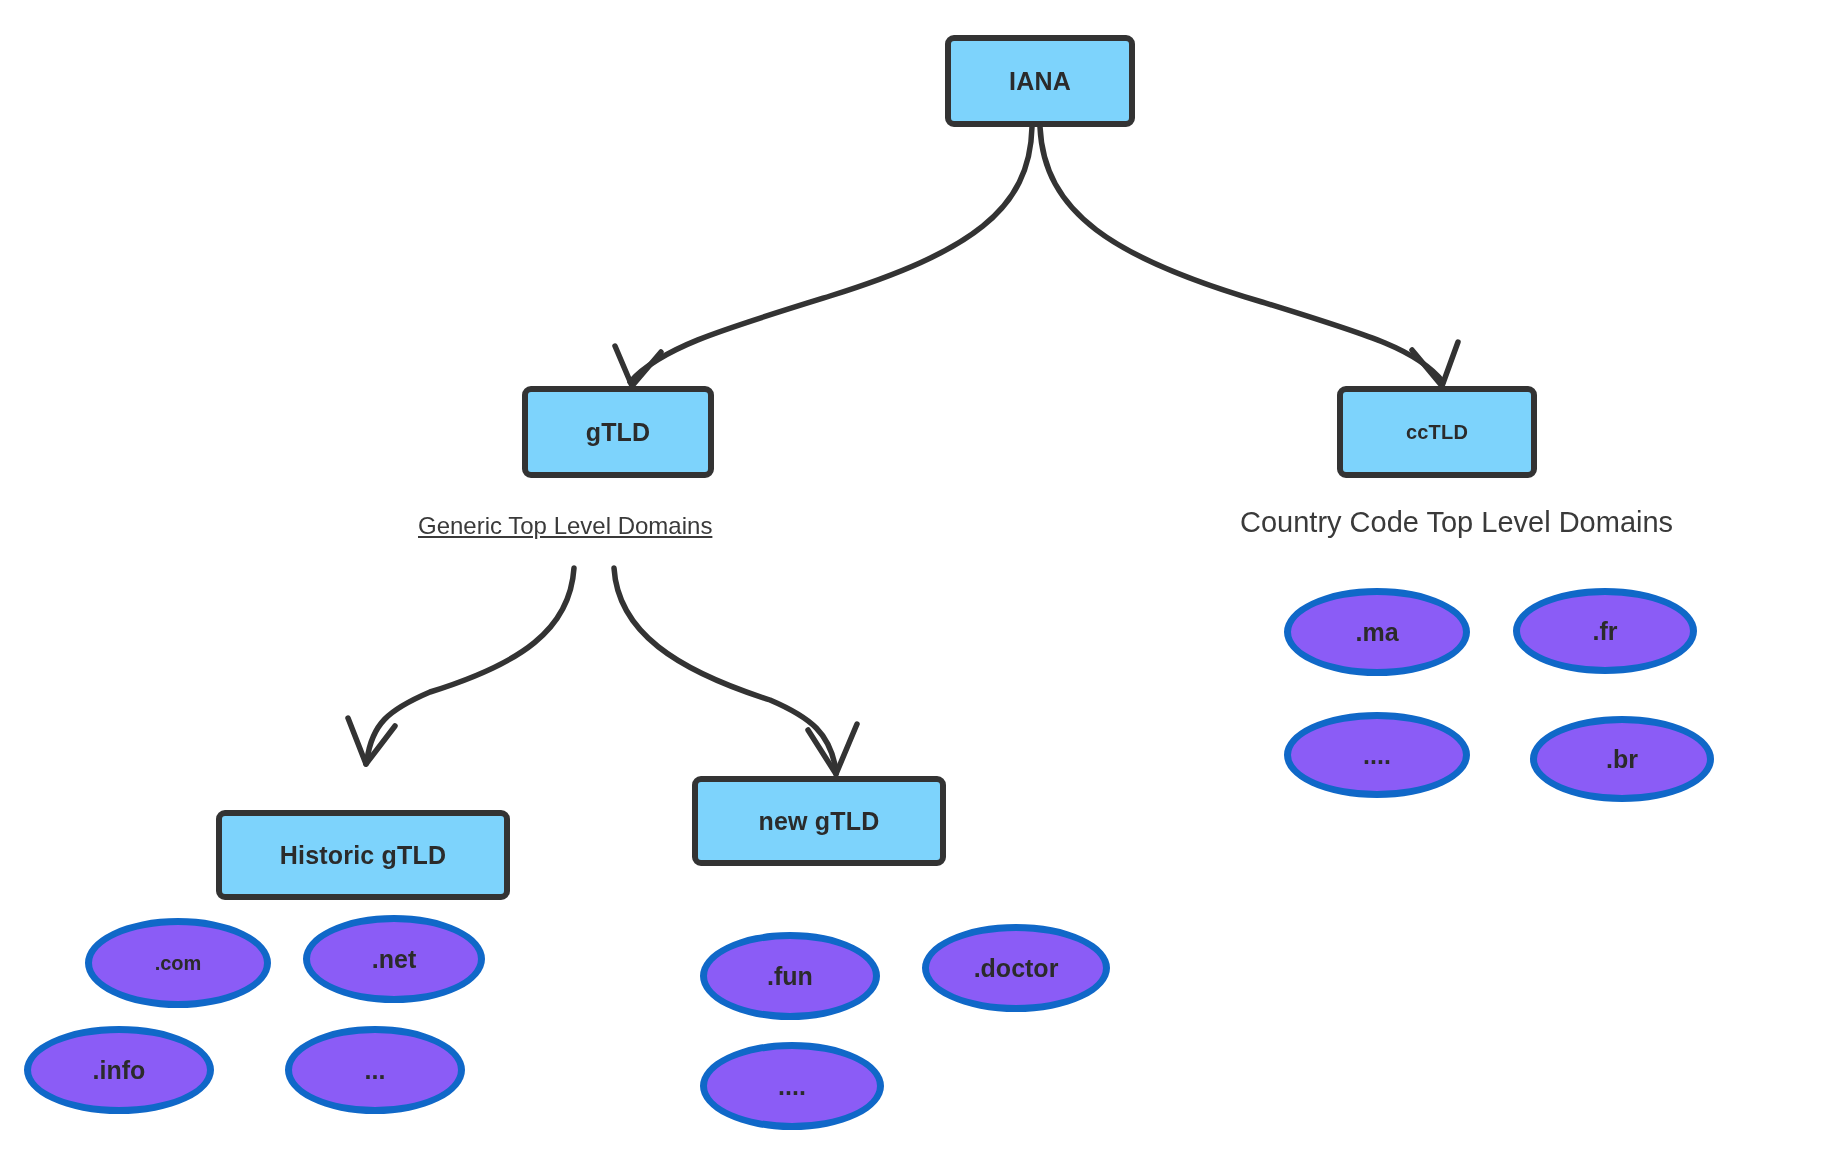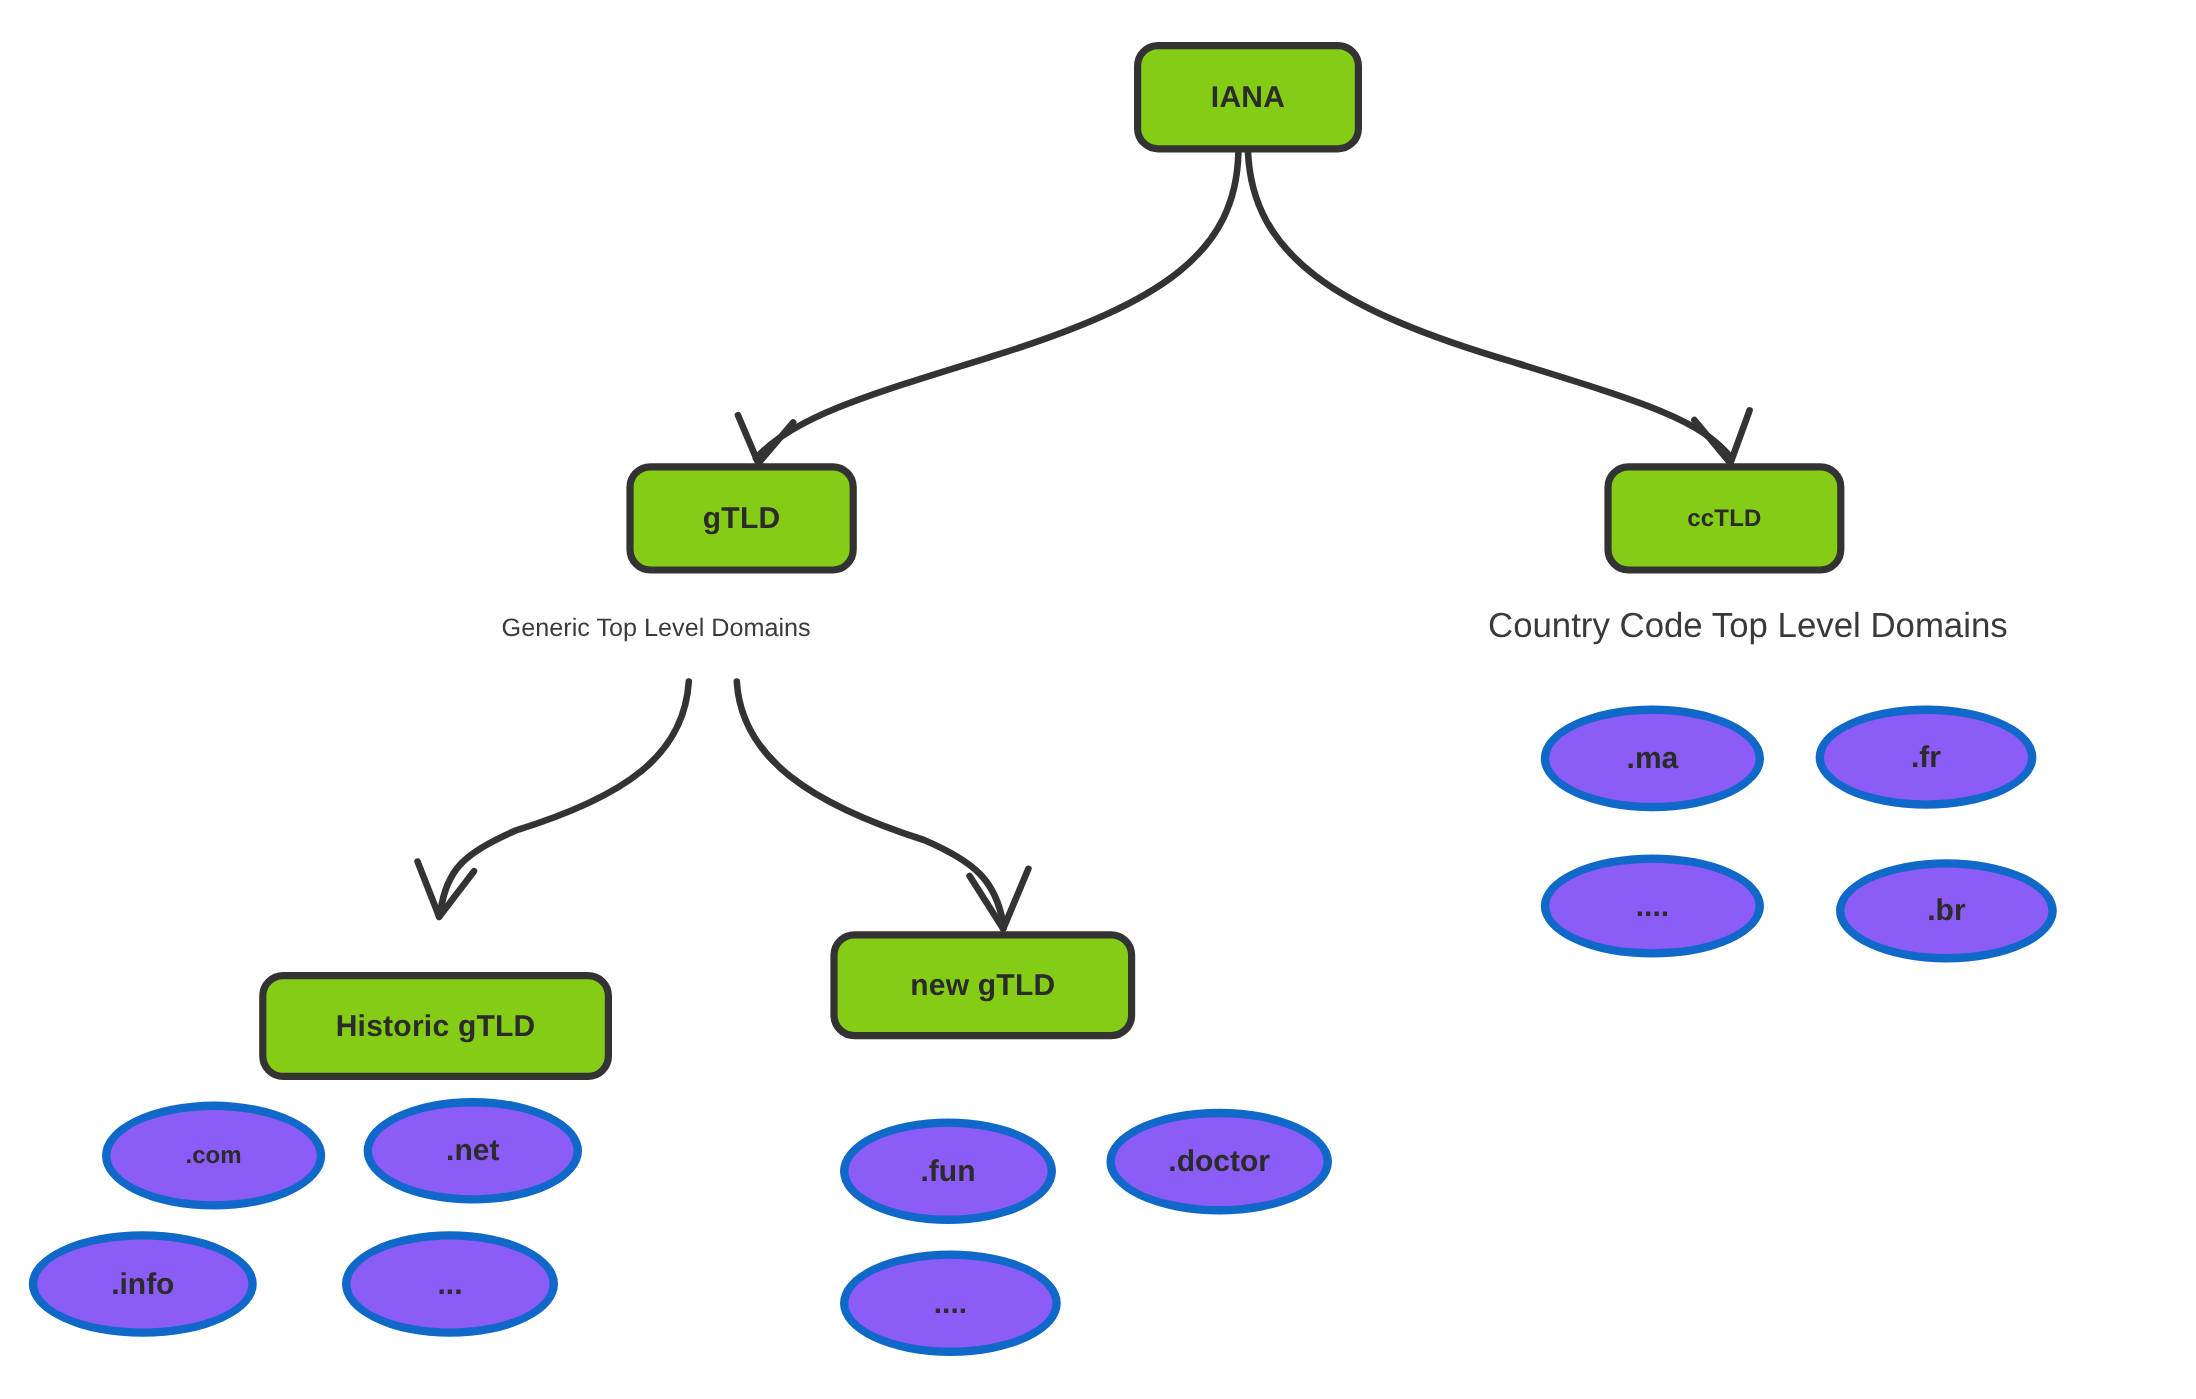--- a/index.html
+++ b/index.html
@@ -22,22 +22,22 @@
     left: 0;
     top: 0;
     width: 1830px;
     height: 1166px;
     pointer-events: none;
   }
   .node-box {
     position: absolute;
     box-sizing: border-box;
     border: 6px solid #333333;
-    border-radius: 20px;
-    background: #84cc16;
+    border-radius: 9px;
+    background: #7dd3fc;
     display: flex;
     align-items: center;
     justify-content: center;
     color: #2b2b2b;
     font-weight: bold;
     letter-spacing: 0.2px;
   }
   .node-ellipse {
     position: absolute;
     box-sizing: border-box;
@@ -88,21 +88,21 @@
   </div>
 
   <div class="node-box" style="left:522px; top:386px; width:192px; height:92px; font-size:25px;">
     <span>gTLD</span>
   </div>
 
   <div class="node-box" style="left:1337px; top:386px; width:200px; height:92px; font-size:20px;">
     <span>ccTLD</span>
   </div>
 
-  <div class="caption" style="left:418px; top:512px; font-size:21px;">Generic Top Level Domains</div>
+  <div class="caption" style="left:418px; top:512px; font-size:24px;text-decoration:underline;">Generic Top Level Domains</div>
 
   <div class="caption" style="left:1240px; top:506px; font-size:29px;">Country Code Top Level Domains</div>
 
   <div class="node-box" style="left:216px; top:766px; width:294px; height:90px; font-size:25px;margin-top:44px;">
     <span>Historic gTLD</span>
   </div>
 
   <div class="node-box" style="left:692px; top:776px; width:254px; height:90px; font-size:25px;">
     <span>new gTLD</span>
   </div>

